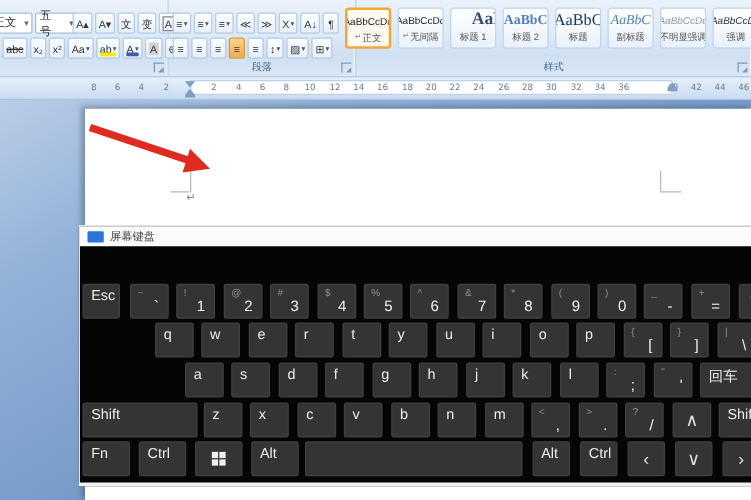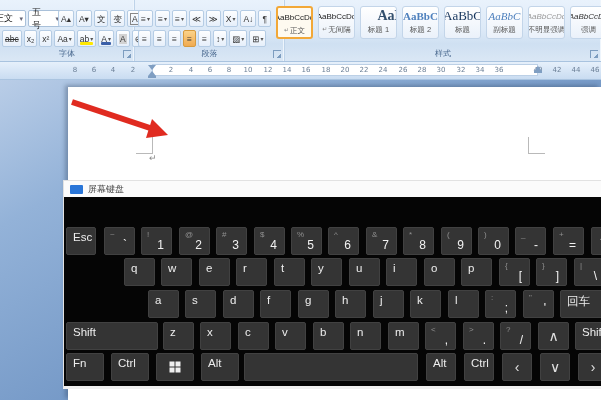--- a/index.html
+++ b/index.html
@@ -137,21 +137,20 @@
             <span class="glyph">A</span>
             <i class="bar" style="background: rgb(58, 95, 168);"></i>
           </span>
           <span class="rbtn shaded">
             <span class="glyph">A</span>
           </span>
           <span class="rbtn">
             <span class="glyph">⊕</span>
           </span>
         </div>
-      <div class="glabel">字体</div>
       <span class="launcher"></span>
     </div>
 
     <div class="rgroup" style="left:135px;width:149px;">
       <div class="btnrow" style="left:3px;top:10px;">
           <span class="rbtn caret">
             <span class="glyph">≡</span>
           </span>
           <span class="rbtn caret">
             <span class="glyph">≡</span>

